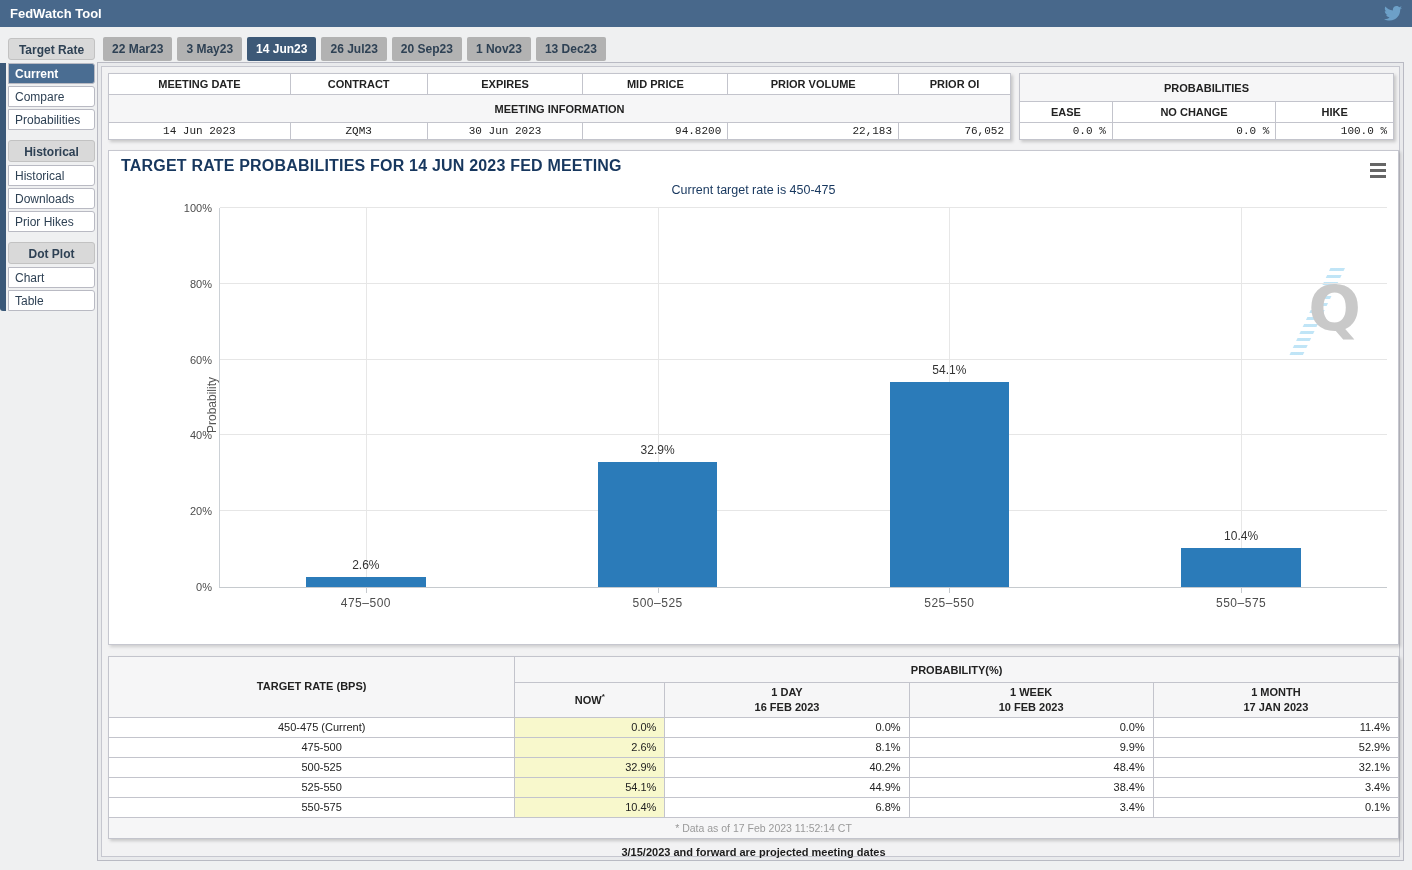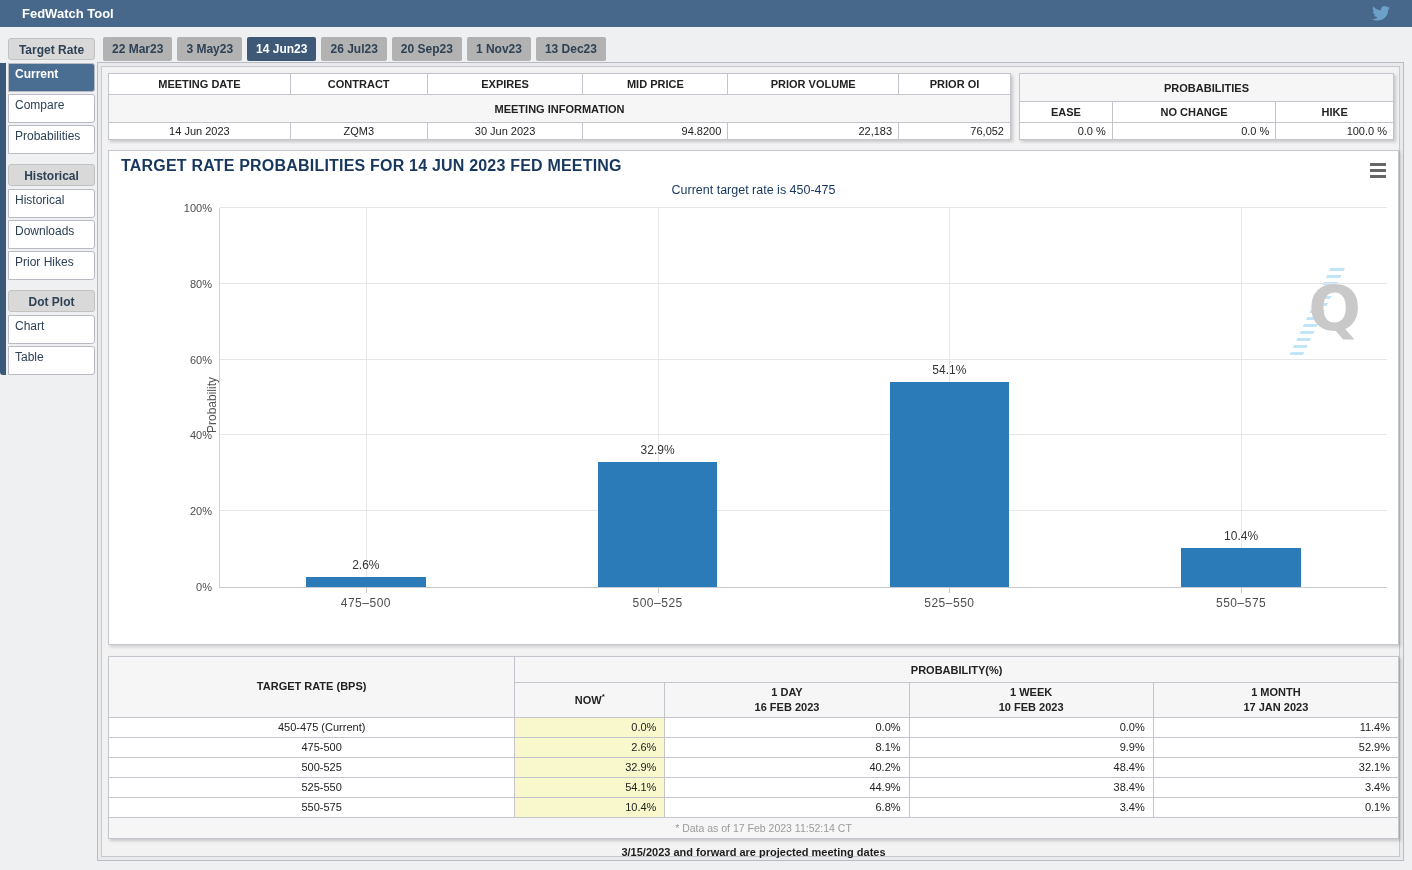--- a/index.html
+++ b/index.html
@@ -9,21 +9,21 @@
     background:#eff0f1;
     position:relative;
     overflow:hidden;
     color:#222;
   }
 
   
   .app-header {
     position:absolute; left:0; top:0; width:1412px; height:27px;
     background:#48688b; display:flex; align-items:center; justify-content:space-between;
-    padding:0 22px;
+    padding:0 10px;
   }
   .app-title { color:#fff; font-size:13px; font-weight:bold; }
   .twitter { width:18px; height:15px; cursor:pointer; }
 
   
   .tabbar { position:absolute; left:103px; top:37px; display:flex; gap:5px; }
   .tab {
     background:#b2b2b2; color:#2e4154; font-size:12px; font-weight:bold;
     padding:5px 9px; border-radius:2px; cursor:pointer; white-space:nowrap;
   }
@@ -36,21 +36,21 @@
     background:#d9d9d9; border:1px solid #c2c2c2; border-radius:3px;
     text-align:center; font-weight:bold; color:#2e4154; cursor:pointer;
   }
   .nav-strip { position:relative; padding-left:8px; }
   .nav-strip::before {
     content:""; position:absolute; left:0; top:0; bottom:0; width:6px;
     background:#3a5878; border-radius:0 0 0 3px;
   }
   .nav-strip .side-header { margin-left:0; margin-top:10px; }
   .side-item {
-    display:block; height:29px; line-height:20px; margin-bottom:2px;
+    display:block; height:21px; line-height:20px; margin-bottom:2px;
     background:#fff; border:1px solid #b9bac3; border-radius:0 3px 3px 0;
     padding-left:6px; color:#2e4154; cursor:pointer;
   }
   .side-item.selected { background:#4a6d92; color:#fff; font-weight:bold; }
 
   
   .main-outer {
     position:absolute; left:97px; top:62px; width:1307px; height:799px;
     background:#e9eaec; border:1px solid #b9bac3;
   }
@@ -58,21 +58,21 @@
     position:absolute; left:3px; top:3px; right:3px; bottom:3px;
     background:#f2f2f3; border:1px solid #c6c7cf;
   }
 
   
   table { border-collapse:collapse; font-size:11px; background:#fff; }
   .boxed { border:1px solid #b9bac3; box-shadow:2px 2px 3px rgba(0,0,0,.18); }
   th,td { border:1px solid #c3c4cc; padding:2px 6px; }
   .tbl-title { background:#f6f6f7; font-weight:bold; text-align:center; height:28px; }
   .col-head { background:#fff; font-weight:bold; text-align:center; height:21px; }
-  td.val { height:14px; }
+  td.val { height:14px;font-family:Liberation Mono, monospace; }
   .al-c { text-align:center; } .al-r { text-align:right; }
 
   .meeting-table { position:absolute; left:6px; top:6px; width:903px; }
   .probsum-table { position:absolute; left:917px; top:6px; width:375px; }
 
   
   .chart-panel {
     position:absolute; left:6px; top:83px; width:1291px; height:495px;
     background:#fff; border:1px solid #c6c7cf; box-shadow:2px 2px 3px rgba(0,0,0,.15);
   }

